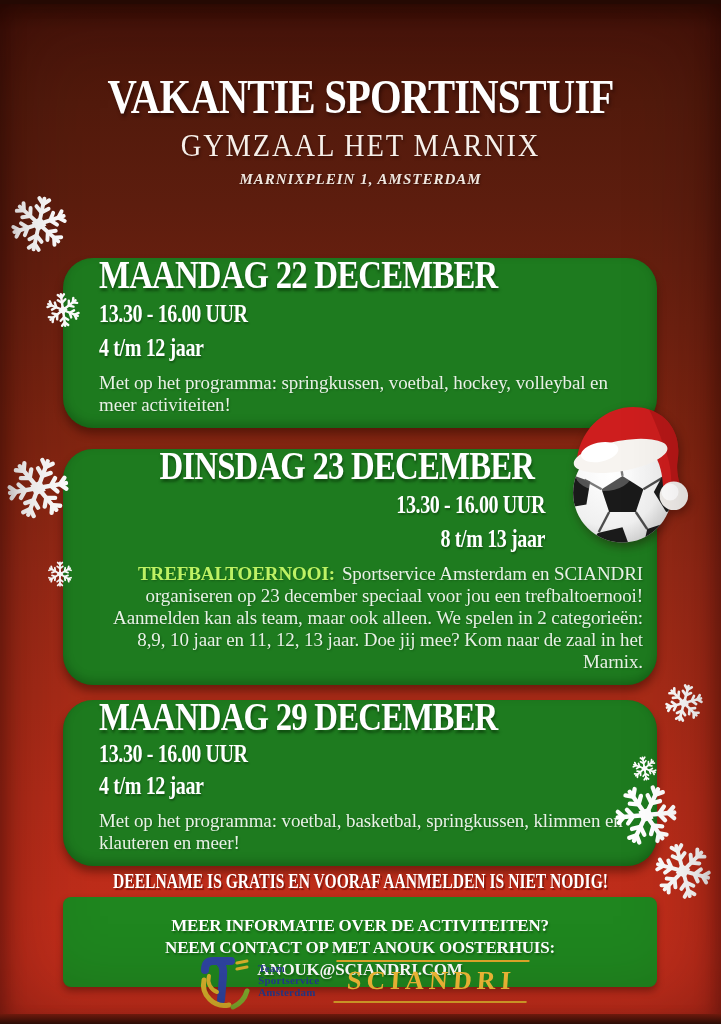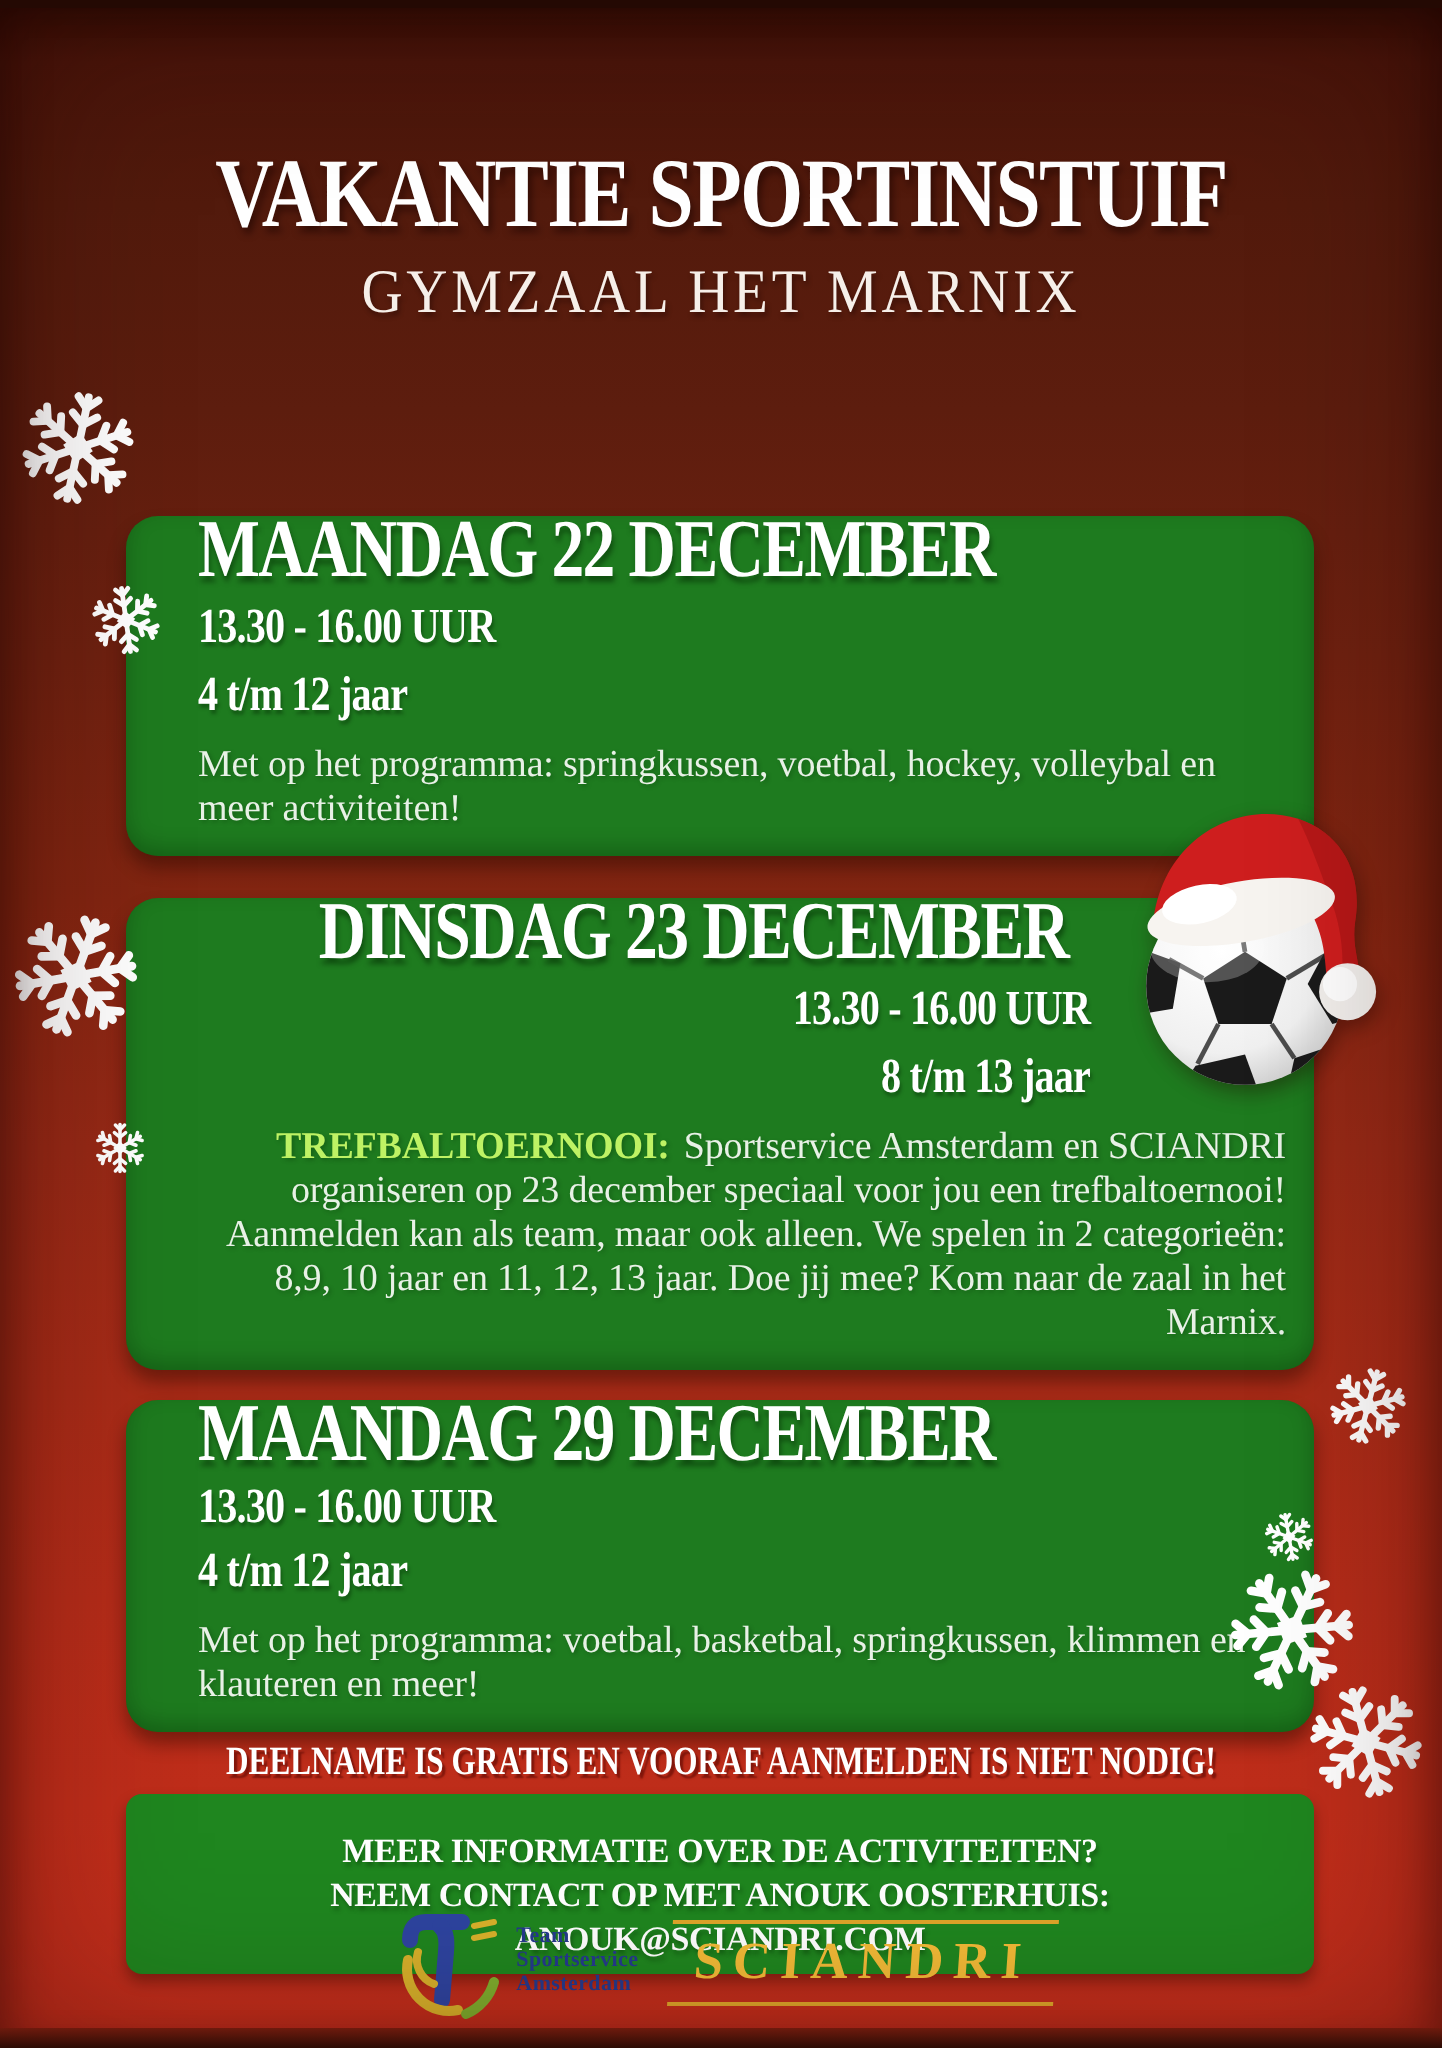--- a/index.html
+++ b/index.html
@@ -23,21 +23,21 @@
     transform:scaleX(.83);transform-origin:center;white-space:nowrap;
     text-shadow:2px 3px 4px rgba(25,4,0,.55);}
   .subtitle{margin-top:9px;font-size:31px;font-weight:400;letter-spacing:2px;line-height:1;
     color:#f6efe9;transform:scaleX(.92);transform-origin:center;white-space:nowrap;
     text-shadow:1px 2px 3px rgba(25,4,0,.45);}
   .address{margin-top:10px;font-size:15px;font-weight:700;font-style:italic;letter-spacing:1px;
     color:#f0e7df;text-shadow:1px 1px 2px rgba(25,4,0,.5);}
 
   
   .event{position:absolute;left:63px;width:594px;box-sizing:border-box;
-    background:#1e7b1f;border-radius:16px;color:#fff;
+    background:#1e7b1f;border-radius:30px;color:#fff;
     padding:10px 14px 12px 36px;z-index:1;
     box-shadow:0 6px 9px rgba(42,8,2,.45), inset 0 -4px 10px rgba(0,35,0,.28);}
   .box1{top:258px;min-height:162px;}
   .box2{top:449px;min-height:220px;text-align:right;}
   .box3{top:700px;min-height:148px;}
   .event h3{margin:-14px 0 0;font-size:41px;font-weight:800;line-height:1;letter-spacing:-1px;
     transform:scaleX(.8);transform-origin:left center;white-space:nowrap;
     text-shadow:1px 3px 3px rgba(0,35,0,.5);}
   .meta{margin-top:5px;font-size:24.5px;font-weight:800;line-height:1.18;letter-spacing:-.5px;
     transform:scaleX(.82);transform-origin:left center;white-space:nowrap;
@@ -93,20 +93,21 @@
         <use href="#arm" transform="rotate(240)"></use>
         <use href="#arm" transform="rotate(300)"></use>
         <rect x="-7" y="-7" width="14" height="14" transform="rotate(45)" fill="none" stroke="#fff" stroke-width="5"></rect>
       </g>
     </defs>
   </svg>
 
   <header>
     <div class="title">VAKANTIE SPORTINSTUIF</div>
     <div class="subtitle">GYMZAAL HET MARNIX</div>
+    <div class="address">MARNIXPLEIN 1, AMSTERDAM</div>
   </header>
 
   <section class="event box1">
     <h3>MAANDAG 22 DECEMBER</h3>
     <div class="meta">13.30 - 16.00 UUR</div>
     <div class="meta">4 t/m 12 jaar</div>
     <p class="desc"><span class="desc-lead"></span><span>Met op het programma: springkussen, voetbal, hockey, volleybal en meer activiteiten!</span></p>
   </section>
 
   <section class="event box2">

